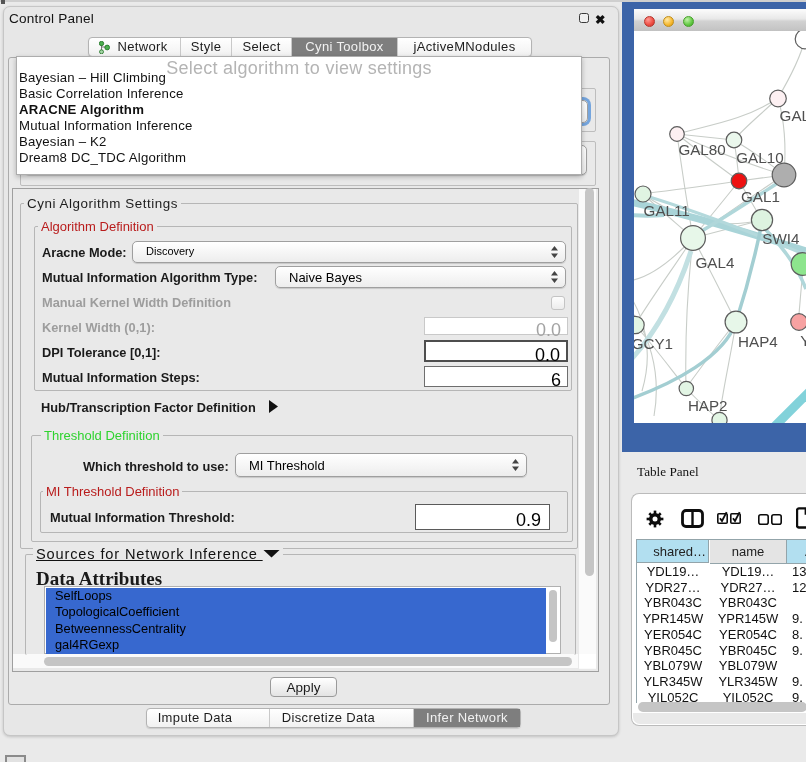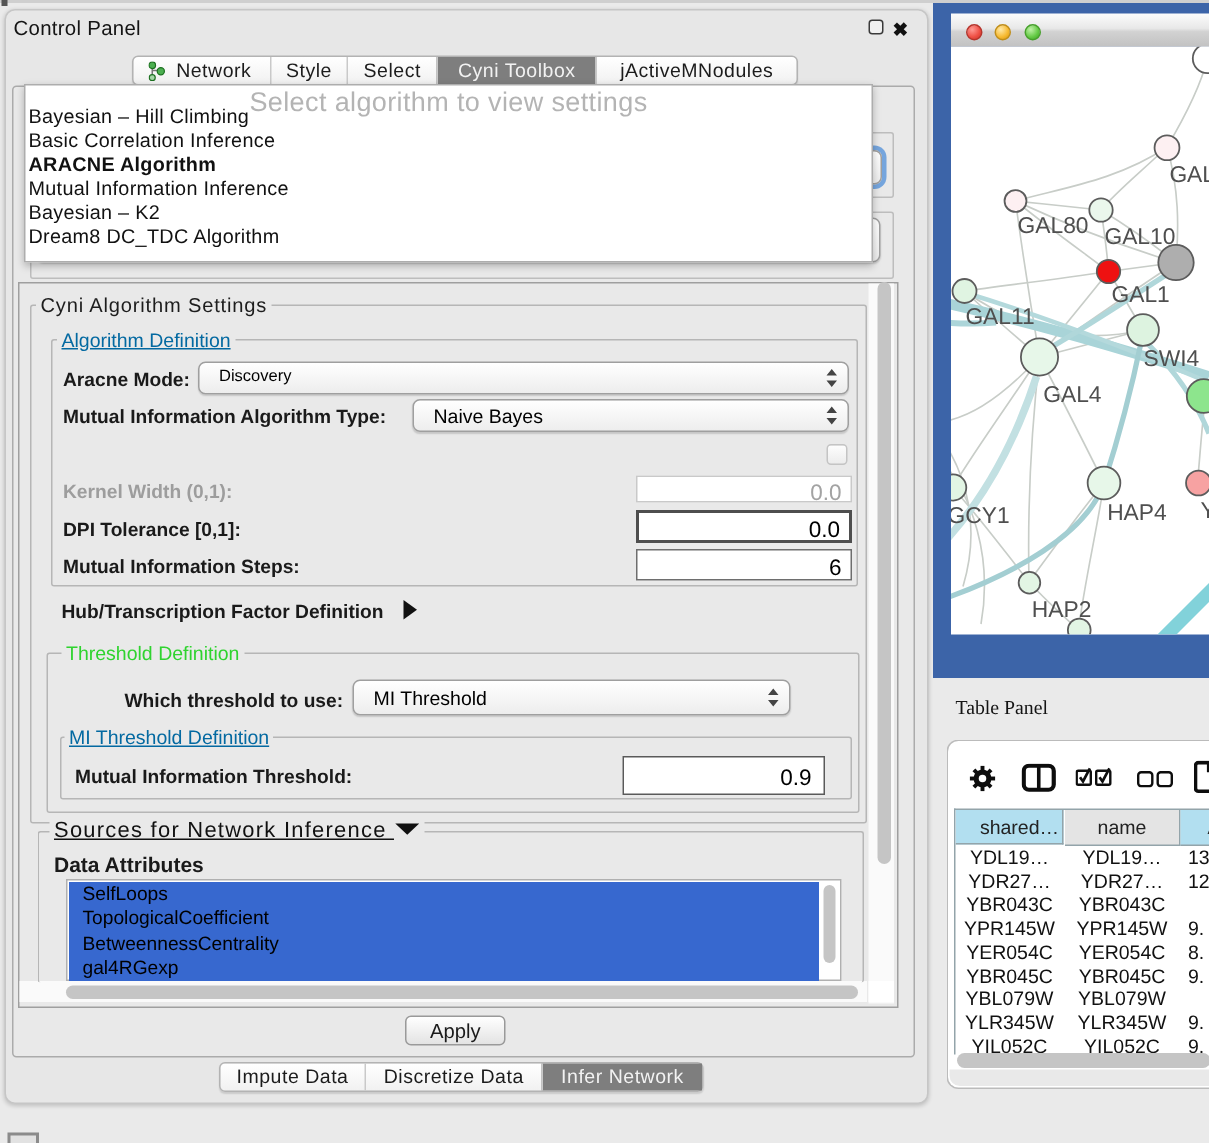--- a/index.html
+++ b/index.html
@@ -8,25 +8,25 @@
 #root{position:absolute;left:0;top:0;width:806px;height:762px;background:#eaeaea;padding-left:40px;}
 .seg{background:linear-gradient(#ffffff,#f1f1f1);border:1px solid #b3b3b3;border-radius:4px;display:flex;box-shadow:0 1px 1px rgba(0,0,0,.12);}
 .seg .tb{font-size:13px;letter-spacing:.35px;color:#1c1c1c;text-align:center;position:relative;white-space:nowrap;}
 .seg .tb + .tb{border-left:1px solid #c9c9c9;}
 .seg .sel{background:#7e7e7e;color:#f2f2f2;}
 .rowbox{border:1px solid #bdbdbd;background:#e9e9e9;border-radius:2px;}
 .macsel{background:linear-gradient(#ffffff,#ededed);border:1px solid #9f9f9f;border-radius:5px;box-shadow:0 1px 1px rgba(0,0,0,.15);}
 .arr{position:absolute;right:6px;top:50%;transform:translateY(-50%);width:9px;height:14px;}
 .groupbox{border:1px solid #b6b6b6;border-radius:2px;}
 .grouplab{position:absolute;background:#e9e9e9;padding:0 3px;font-size:13px;white-space:nowrap;}
-.blab{color:#0369a1;text-decoration:underline;}
+.blab{color:#b91c1c;}
 .glab{color:#2fd32f;}
 .blk{color:#1a1a1a;font-weight:bold;font-size:12.8px;position:absolute;white-space:nowrap;}
 .dis{color:#9d9d9d;font-weight:bold;font-size:12.8px;position:absolute;white-space:nowrap;}
-.fld{position:absolute;background:#fff;font-size:15px;text-align:right;}
+.fld{position:absolute;background:#fff;font-size:18px;text-align:right;}
 .lrow{color:#000000;font-size:12.8px;line-height:16.3px;padding-left:9px;}
 .thumb{background:#c5c5c5;border-radius:5px;}
 .track{background:#fafafa;}
 .hcell{position:absolute;top:0;height:23px;border-right:1px solid #93a4aa;border-bottom:1px solid #93a4aa;font-size:13px;color:#222;text-align:center;line-height:23px;}
 .trow{position:absolute;font-size:13px;color:#111;white-space:nowrap;}
 </style>
 </head>
 <body>
 <div id="root">
   <div class="abs" style="left:0;top:0;width:806px;height:2px;background:#cfcfcf;"></div>
@@ -80,20 +80,21 @@
       </svg>
     </div>
   <div class="abs blk" style="left:42px;top:270px;">Mutual Information Algorithm Type:</div>
   <div class="abs macsel" style="left:275px;top:266px;width:289px;height:20px;">
       <span style="position:absolute;left:13px;top:3px;font-size:13px;">Naive Bayes</span>
       <svg class="arr" viewBox="0 0 9 14">
         <path d="M4.5 1 L8 5.4 L1 5.4 Z M4.5 13 L1 8.6 L8 8.6 Z" fill="#444"></path>
       </svg>
     </div>
 
+  <div class="abs dis" style="left:42px;top:295px;">Manual Kernel Width Definition</div>
   <div class="abs" style="left:551px;top:296px;width:12px;height:12px;background:linear-gradient(#fdfdfd,#ececec);border:1px solid #c4c4c4;border-radius:3px;"></div>
 
   <div class="abs dis" style="left:42px;top:320px;">Kernel Width (0,1):</div>
   <div class="abs fld" style="left:424px;top:317px;width:144px;height:18px;border:1px solid #c9c9c9;color:#a3a3a3;padding:2px 6px 0 0;box-sizing:border-box;">0.0</div>
 
   <div class="abs blk" style="left:42px;top:345px;">DPI Tolerance [0,1]:</div>
   <div class="abs fld" style="left:424px;top:340px;width:144px;height:22px;border:2px solid #4e4e4e;color:#000;padding:3px 6px 0 0;box-sizing:border-box;">0.0</div>
 
   <div class="abs blk" style="left:42px;top:370px;">Mutual Information Steps:</div>
   <div class="abs fld" style="left:424px;top:366px;width:144px;height:21px;border:1px solid #6e6e6e;color:#000;padding:3px 6px 0 0;box-sizing:border-box;">6</div>
@@ -116,21 +117,21 @@
 
   <div class="abs groupbox" style="left:40px;top:491px;width:526px;height:40px;"></div>
   <div class="abs grouplab blab" style="left:43px;top:484px;">MI Threshold Definition</div>
   <div class="abs blk" style="left:50px;top:510px;">Mutual Information Threshold:</div>
   <div class="abs fld" style="left:415px;top:504px;width:135px;height:26px;border:1.5px solid #5a5a5a;color:#000;padding:5px 8px 0 0;box-sizing:border-box;">0.9</div>
 
   <div class="abs groupbox" style="left:25px;top:554px;width:549px;height:100px;border-bottom:none;"></div>
   <div class="abs grouplab" style="left:33px;top:546px;color:#111;font-size:14.6px;letter-spacing:.85px;text-decoration:underline;">Sources for Network Inference <svg style="display:inline-block;margin-bottom:1px;" width="17" height="9" viewBox="0 0 17 9">
         <path d="M0.5 1 L16.5 1 L8.5 8.5 Z" fill="#111"></path>
       </svg></div>
-  <div class="abs blk" style="left:36px;top:568px;font-size:14px;">Data Attributes</div>
+  <div class="abs blk" style="left:36px;top:568px;font-size:19px;font-family:Liberation Serif, serif;">Data Attributes</div>
 
   <div class="abs" style="left:44px;top:586px;width:517px;height:68px;background:#fff;border:1px solid #b0b0b0;box-sizing:border-box;">
     <div class="abs" style="left:1px;top:1px;width:500px;height:66px;background:#3768cf;">
       <div class="lrow">SelfLoops</div>
       <div class="lrow">TopologicalCoefficient</div>
       <div class="lrow">BetweennessCentrality</div>
       <div class="lrow">gal4RGexp</div>
     </div>
     <div class="abs thumb" style="left:504px;top:3px;width:8px;height:52px;"></div>
   </div>
@@ -142,21 +143,21 @@
       Basic Correlation Inference<br>
       <b>ARACNE Algorithm</b><br>
       Mutual Information Inference<br>
       Bayesian – K2<br>
       Dream8 DC_TDC Algorithm
     </div>
   </div>
 
   <div class="abs" style="left:270px;top:677px;width:67px;height:20px;background:linear-gradient(#ffffff,#e3e3e3);border:1px solid #9a9a9a;border-radius:4px;font-size:13.5px;color:#1b1b1b;text-align:center;line-height:19px;box-sizing:border-box;">Apply</div>
 
-  <div class="abs seg" style="left:146px;top:708px;height:18px;">
+  <div class="abs seg" style="left:146px;top:708px;height:18px;gap:26px;">
     <div class="tb" style="width:96px;line-height:18px;">Impute Data</div>
     <div class="tb" style="width:117px;line-height:18px;">Discretize Data</div>
     <div class="tb sel" style="width:106px;line-height:18px;">Infer Network</div>
   </div>
 
   <div class="abs" style="left:5px;top:755px;width:17px;height:10px;background:#e2e2e2;border:2px solid #8b8b8b;"></div>
 
   <div class="abs" style="left:622px;top:2px;width:184px;height:450px;background:#3c64a8;">
     <div class="abs" style="left:12px;top:7px;right:0;height:22px;background:linear-gradient(#fcfcfc 0%,#e8e8e8 45%,#d2d2d2 55%,#c2c2c2 100%);border-bottom:1px solid #8f8f8f;">
       <div class="abs" style="left:9.5px;top:7.2px;width:11px;height:11px;border-radius:50%;background:radial-gradient(circle at 35% 30%,#ff9a94,#ee4d42 60%,#c33731);border:1px solid #b5352c;box-sizing:border-box;"></div>

